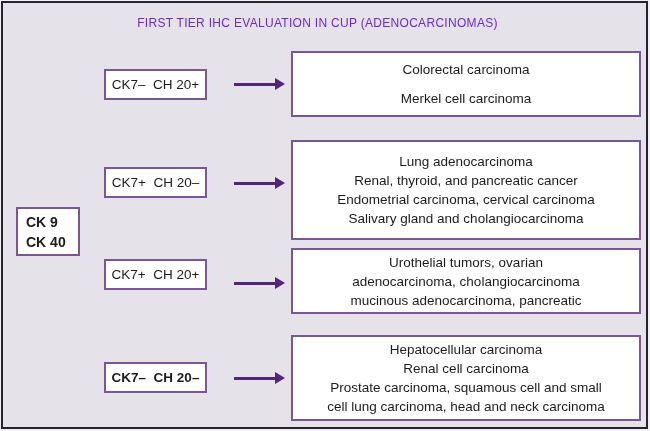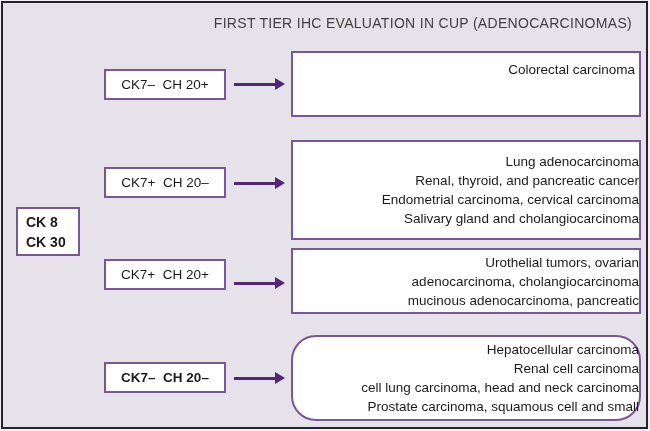--- a/index.html
+++ b/index.html
@@ -23,46 +23,46 @@
   .frame {
     position: absolute;
     left: 1px; top: 1px; right: 2px; bottom: 2px;
     background: var(--background);
     border: 2.5px solid var(--frame-border);
   }
 
   .title {
     position: absolute;
     left: 0; right: 14px; top: 10px;
-    text-align: right;
-    font-size: 14px;
+    text-align: center;
+    font-size: 12px;
     line-height: 20px;
     letter-spacing: 0.3px;
-    color: #404040;
+    color: #6d28d9;
   }
 
   .trunk-box {
     position: absolute;
     left: 13px; top: 204px;
     width: 64px; height: 49px;
     background: var(--box-fill);
     border: 2px solid var(--box-border);
     display: flex;
     flex-direction: column;
     justify-content: center;
     padding-left: 8px;
     font-weight: bold;
     font-size: 14px;
     line-height: 20px;
   }
 
   .marker-box {
     position: absolute;
     left: 101px;
-    width: 122px; height: 31px;
+    width: 103px; height: 31px;
     background: var(--box-fill);
     border: 2px solid var(--box-border);
     display: flex;
     align-items: center;
     justify-content: center;
     font-size: 13.5px;
     white-space: pre;
   }
   .marker-1 { top: 66px; }
   .marker-2 { top: 164px; text-align: center; }
@@ -95,53 +95,54 @@
 
   .target-box {
     position: absolute;
     left: 288px;
     width: 350px;
     background: var(--box-fill);
     border: 2px solid var(--box-border);
     display: flex;
     flex-direction: column;
     justify-content: center;
-    align-items: flex-end;
+    align-items: center;
     text-align: center;
     font-size: 13.5px;
     line-height: 19px;
   }
   .target-1 { top: 48px;  height: 66px; justify-content: space-between; padding: 7px 4px; }
   .target-2 { top: 137px; height: 100px; }
   .target-3 { top: 245px; height: 66px; }
-  .target-4 { top: 332px; height: 86px; border-radius: 25px; }
+  .target-4 { top: 332px; height: 86px; }
   .target-box .line { display: block; }
 </style>
 </head>
 <body>
 
 <div class="stage">
   <div class="frame">
 
     <div class="title">FIRST TIER IHC EVALUATION IN CUP (ADENOCARCINOMAS)</div>
 
     <div class="trunk-box">
-      <span class="line">CK 8</span>
-      <span class="line">CK 30</span>
+      <span class="line">CK 9</span>
+      <span class="line">CK 40</span>
     </div>
 
     <div class="marker-box marker-1">
       <span>CK7–  CH 20+</span>
     </div>
     <div class="arrow arrow-1">
       <div class="shaft"></div>
       <div class="head"></div>
     </div>
     <div class="target-box target-1">
       <span class="line">Colorectal carcinoma</span>
+      <span class="line">Merkel cell carcinoma</span>
     </div>
 
     <div class="marker-box marker-2">
       <span>CK7+  CH 20–</span>
     </div>
     <div class="arrow arrow-2">
       <div class="shaft"></div>
       <div class="head"></div>
     </div>
     <div class="target-box target-2">
@@ -167,18 +168,18 @@
     <div class="marker-box marker-4">
       <span>CK7–  CH 20–</span>
     </div>
     <div class="arrow arrow-4">
       <div class="shaft"></div>
       <div class="head"></div>
     </div>
     <div class="target-box target-4">
       <span class="line">Hepatocellular carcinoma</span>
       <span class="line">Renal cell carcinoma</span>
+      <span class="line">Prostate carcinoma, squamous cell and small</span>
       <span class="line">cell lung carcinoma, head and neck carcinoma</span>
-      <span class="line">Prostate carcinoma, squamous cell and small</span>
     </div>
 
   </div>
 </div>
 
 </body></html>

